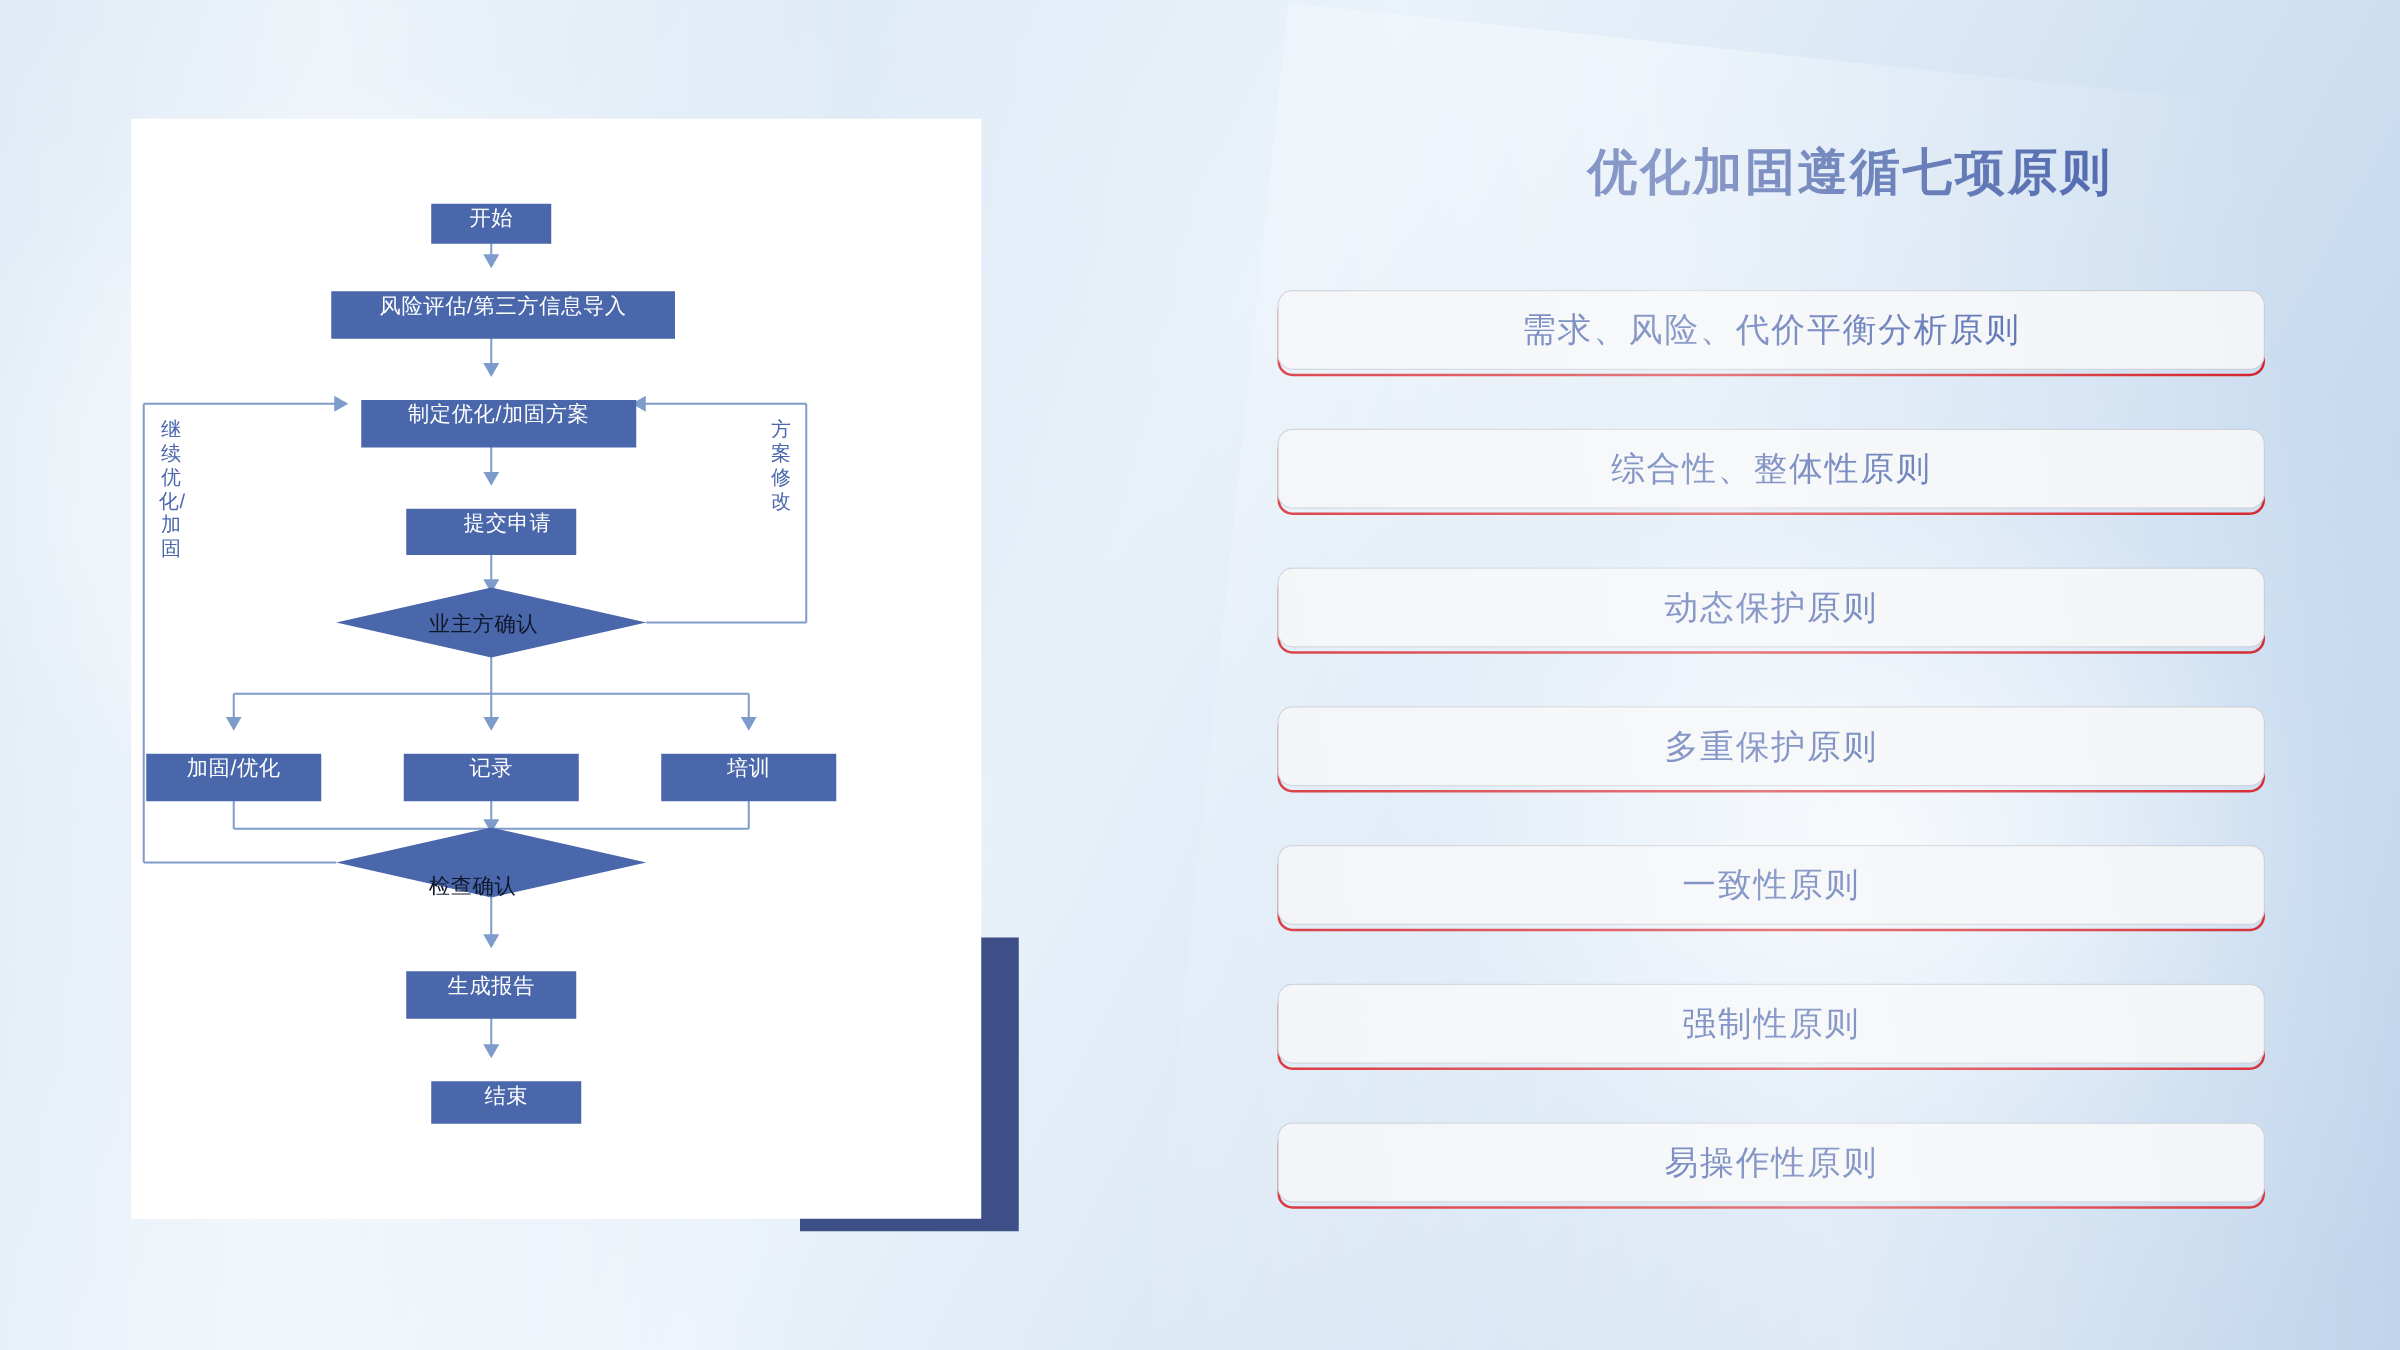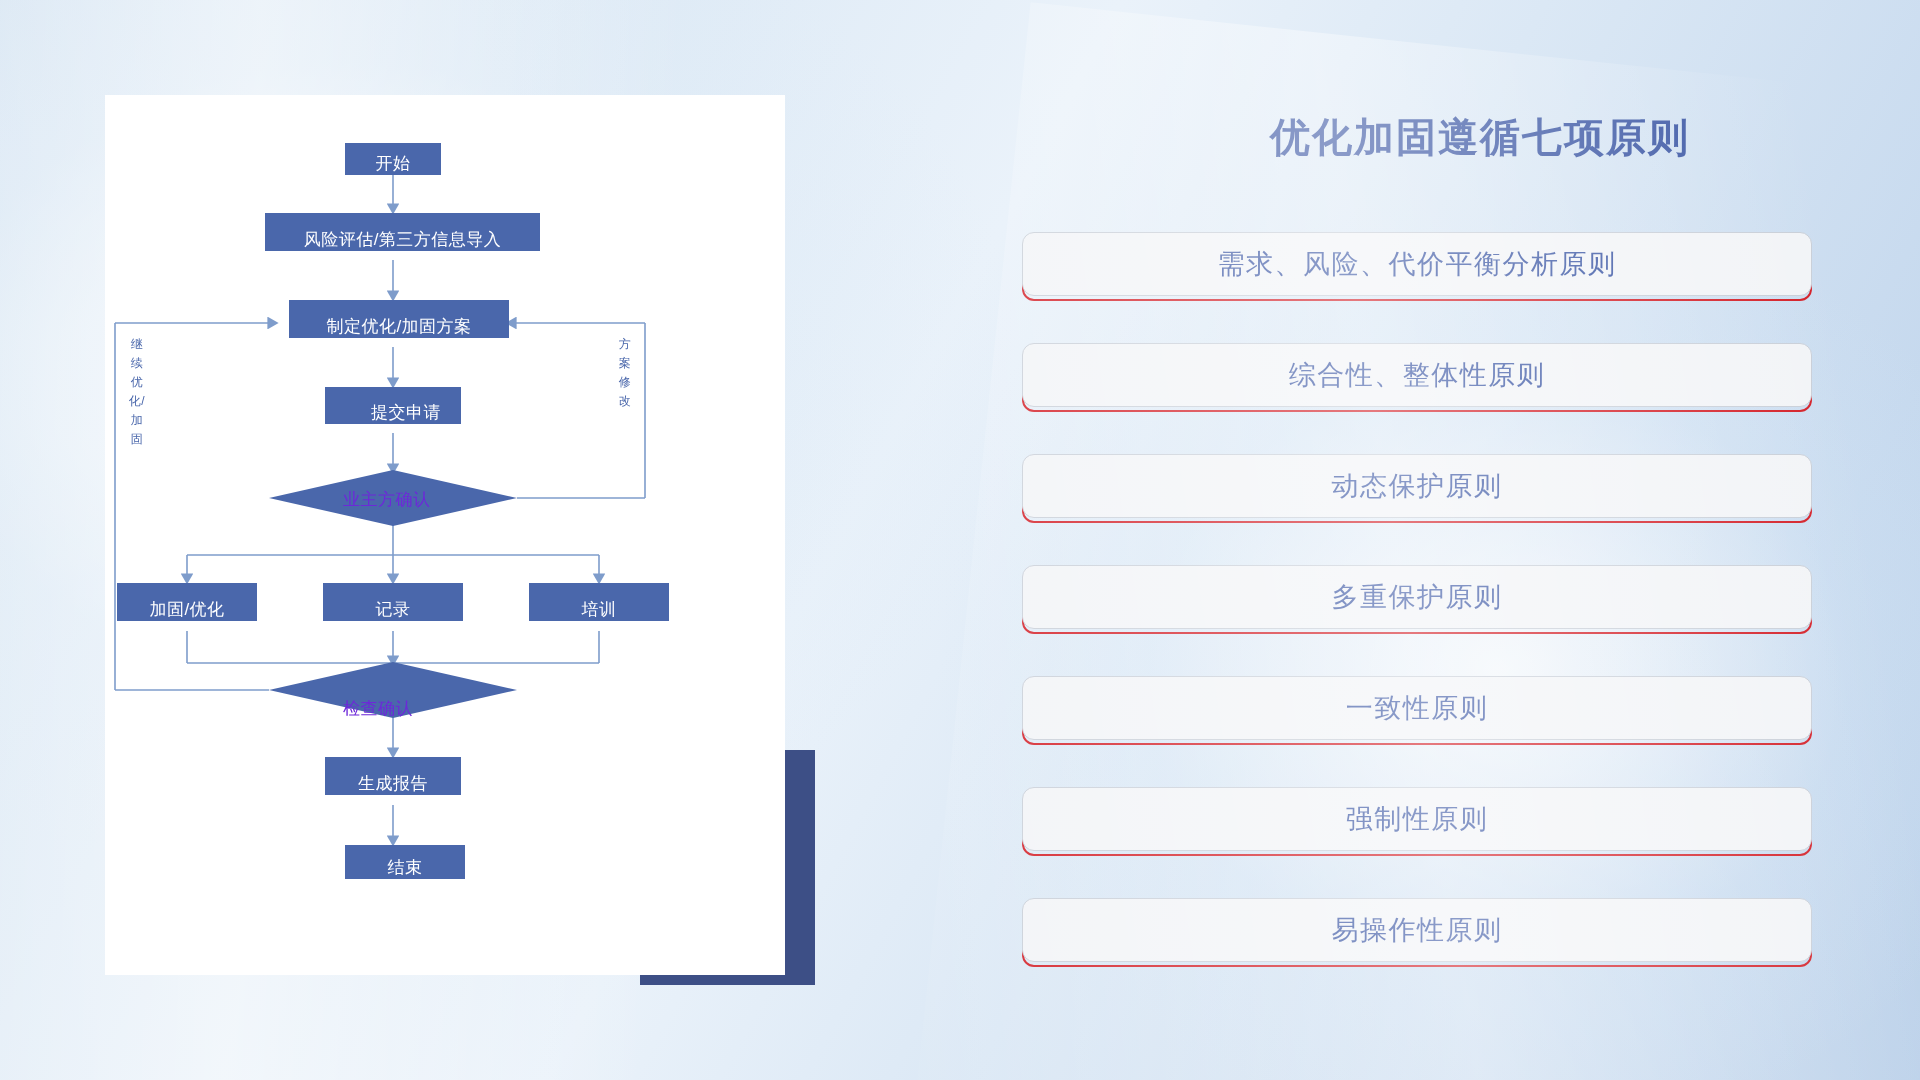--- a/index.html
+++ b/index.html
@@ -69,46 +69,47 @@
     top: 0;
     width: 680px;
     height: 880px;
   }
   .node {
     position: absolute;
     background: #4a67ab;
     color: #ffffff;
     font-size: 17px;
     display: flex;
-    align-items: flex-end;
+    align-items: flex-start;
     justify-content: center;
     box-sizing: border-box;
     white-space: nowrap;
     letter-spacing: 0.5px;
+    margin-top: 20px;
   }
   .vlabel {
     position: absolute;
     color: #4a67ab;
-    font-size: 12px;
+    font-size: 16px;
     width: 20px;
     line-height: 19px;
     text-align: center;
     letter-spacing: 0.5px;
   }
   svg.flow-lines {
     position: absolute;
     left: 0;
     top: 0;
     width: 680px;
     height: 880px;
     pointer-events: none;
   }
   .diamond-label {
     position: absolute;
-    color: #6d28d9;
+    color: #0f172a;
     font-size: 17px;
     white-space: nowrap;
     letter-spacing: 0.5px;
   }
 
   
   .right-title {
     position: absolute;
     left: 1150px;
     top: 110px;

